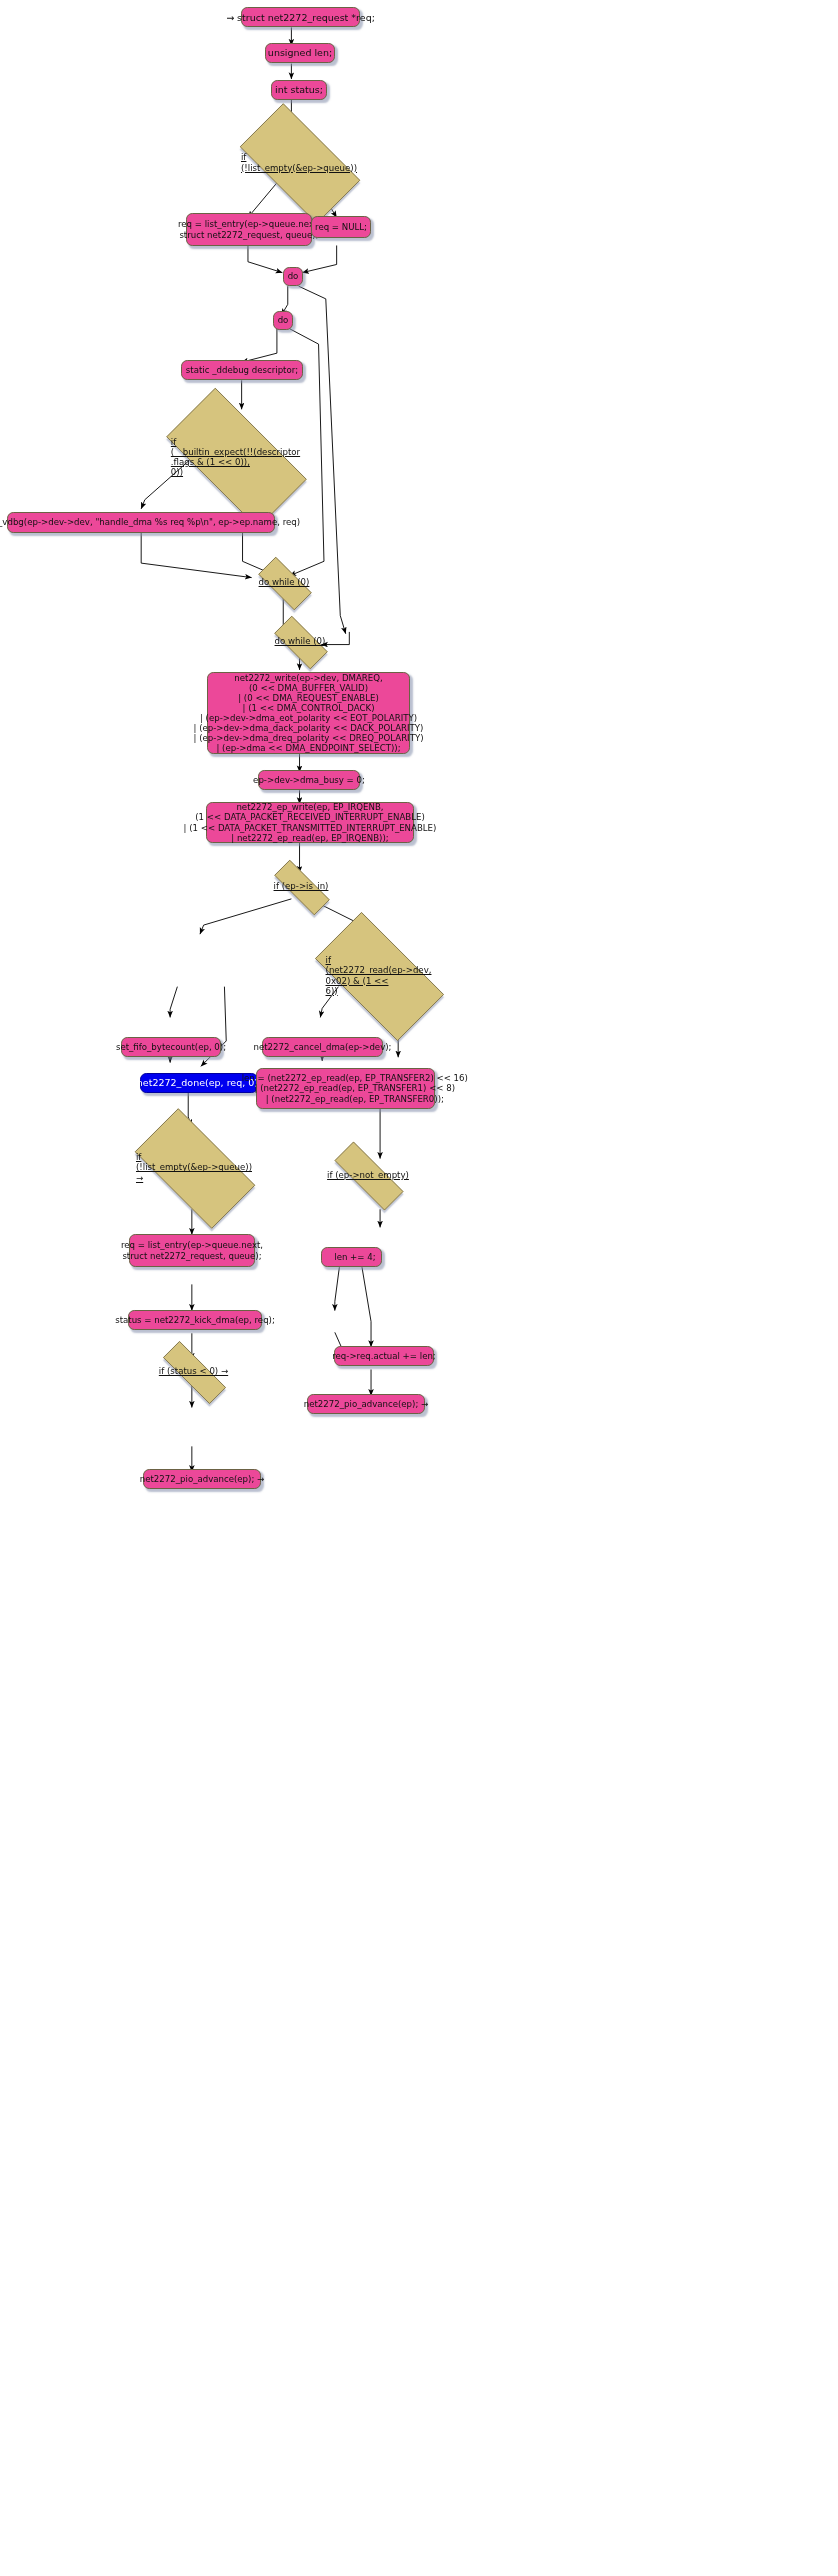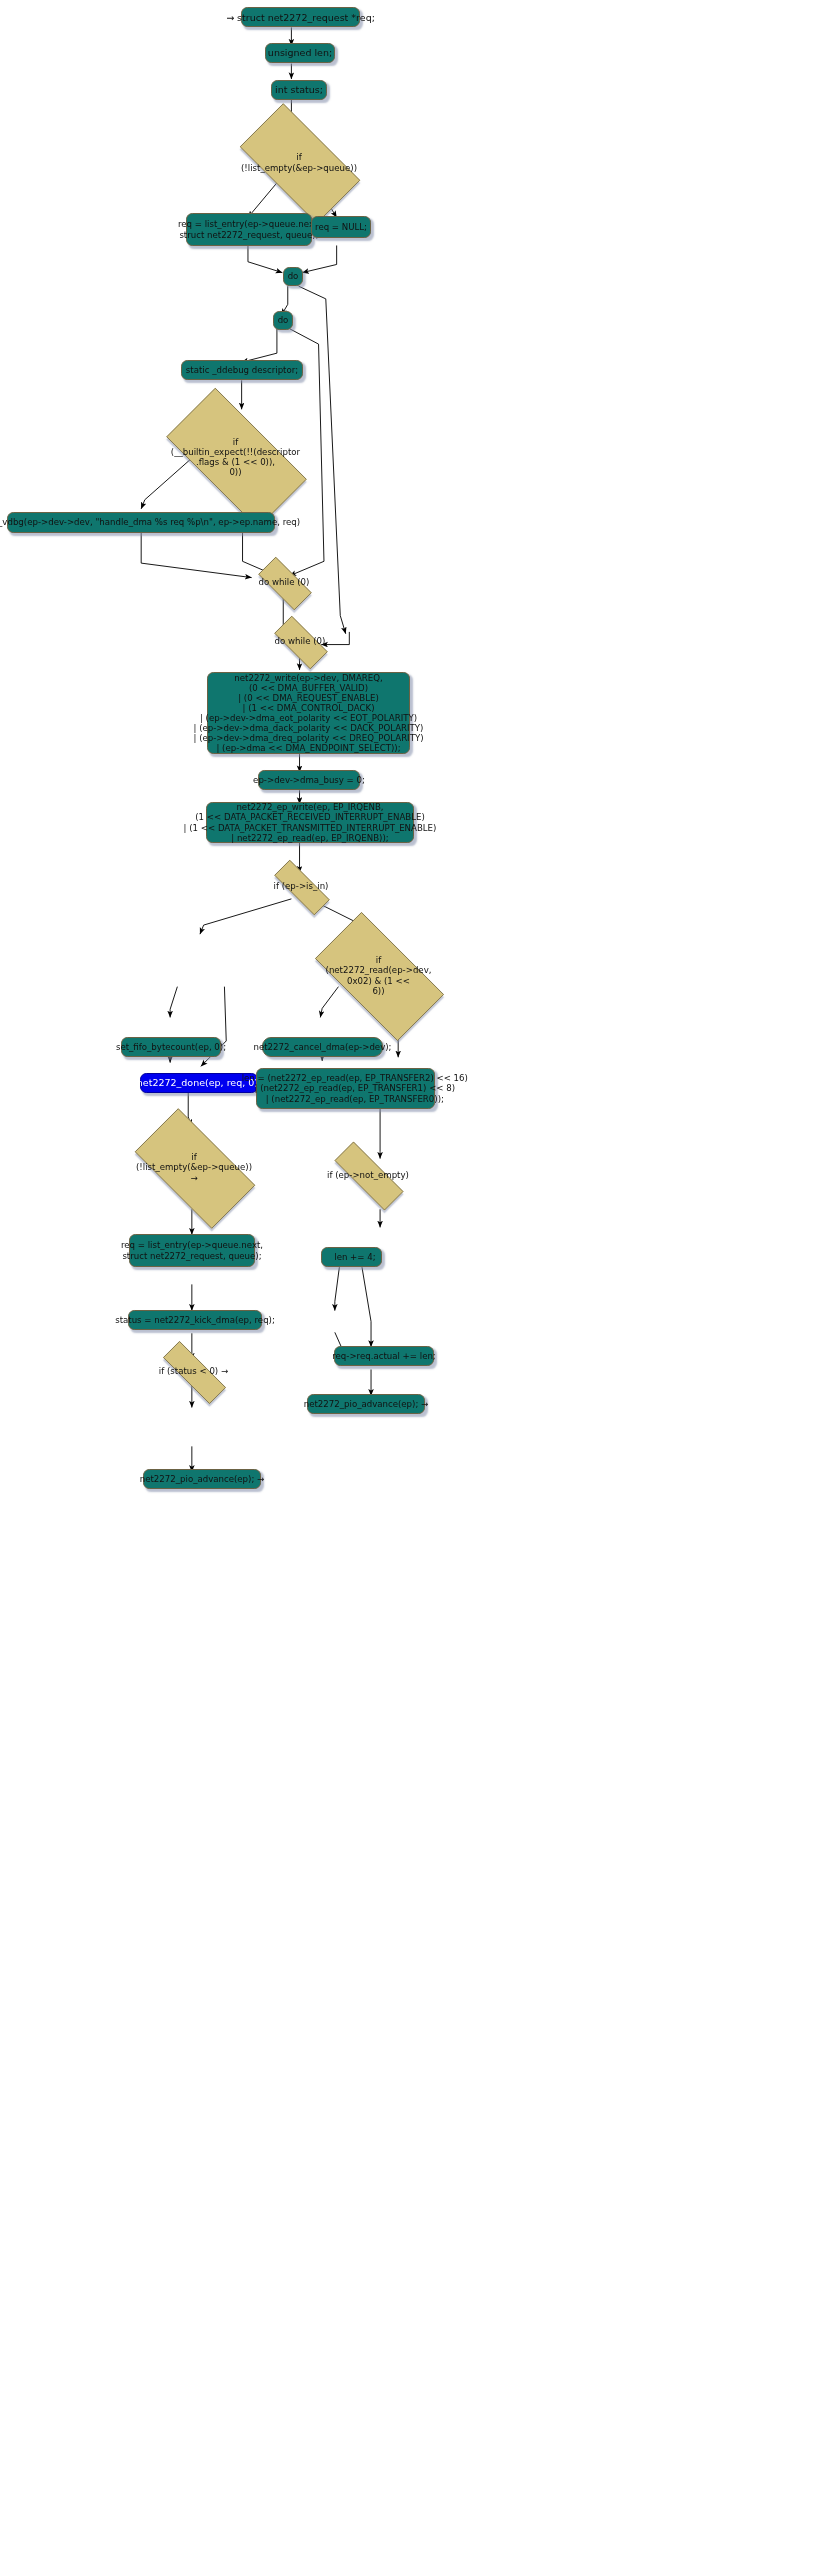--- a/index.html
+++ b/index.html
@@ -6,41 +6,41 @@
   body{width:838px;height:2576px;position:relative;
        font-family:"DejaVu Sans","Liberation Sans",sans-serif;
        -webkit-font-smoothing:antialiased;}
   #canvas{position:absolute;left:0;top:0;width:838px;height:2576px;overflow:hidden;}
   svg.edges{position:absolute;left:0;top:0;width:838px;height:2576px;pointer-events:none;}
 
   .node{position:absolute;box-sizing:border-box;}
 
   
   .box{
-    background:#0f766e;
+    background:#ec4899;
     border:0.9px solid #6b6244;
     border-radius:6.3px;
     box-shadow:2.7px 2.7px 1.8px rgba(130,140,170,.55);
     color:#111;
     display:flex;align-items:center;justify-content:center;
     text-align:center;
     line-height:1.17;
     padding:2.7px 5.4px;
     white-space:pre;
   }
   .box.selected{
     background:#0000ef;
     border:0.9px solid #0000a0;
     color:#ffffff;
   }
 
   
   .diamond{
     display:flex;align-items:center;justify-content:center;
-    text-align:center;white-space:pre;color:#111;line-height:1.17;
+    white-space:pre;color:#111;line-height:1.17;text-decoration:underline;
   }
   .diamond .dshape{
     position:absolute;left:0;top:0;width:100%;height:100%;
     background:#d6c47e;
     border:0.9px solid #6b6244;
     transform:rotate(45deg) scale(.7071);
     box-shadow:2.7px 2.7px 1.8px rgba(130,140,170,.5);
     z-index:0;
   }
   .diamond .dlabel{position:relative;z-index:1;}
@@ -197,21 +197,21 @@
     <div class="dlabel">if
 (net2272_read(ep-&gt;dev,
 0x02) &amp; (1 &lt;&lt;
 6))</div>
   </div>
 
   <div class="node box t9" style="left:121px;top:1037px;width:100px;height:20px;text-align:center;">
     <span>set_fifo_bytecount(ep, 0);</span>
   </div>
 
-  <div class="node box t9" style="left:262px;top:1037px;width:121px;height:20px;border-radius:9px;">
+  <div class="node box t9" style="left:262px;top:1037px;width:121px;height:20px;">
     <span>net2272_cancel_dma(ep-&gt;dev);</span>
   </div>
 
   <div class="node box selected t10" style="left:140px;top:1073px;width:118px;height:20px;">
     <span>net2272_done(ep, req, 0);</span>
   </div>
 
   <div class="node box t9" style="left:256px;top:1068px;width:179px;height:41px;padding-left:24px;">
     <span>len = (net2272_ep_read(ep, EP_TRANSFER2) &lt;&lt; 16)
 | (net2272_ep_read(ep, EP_TRANSFER1) &lt;&lt; 8)

